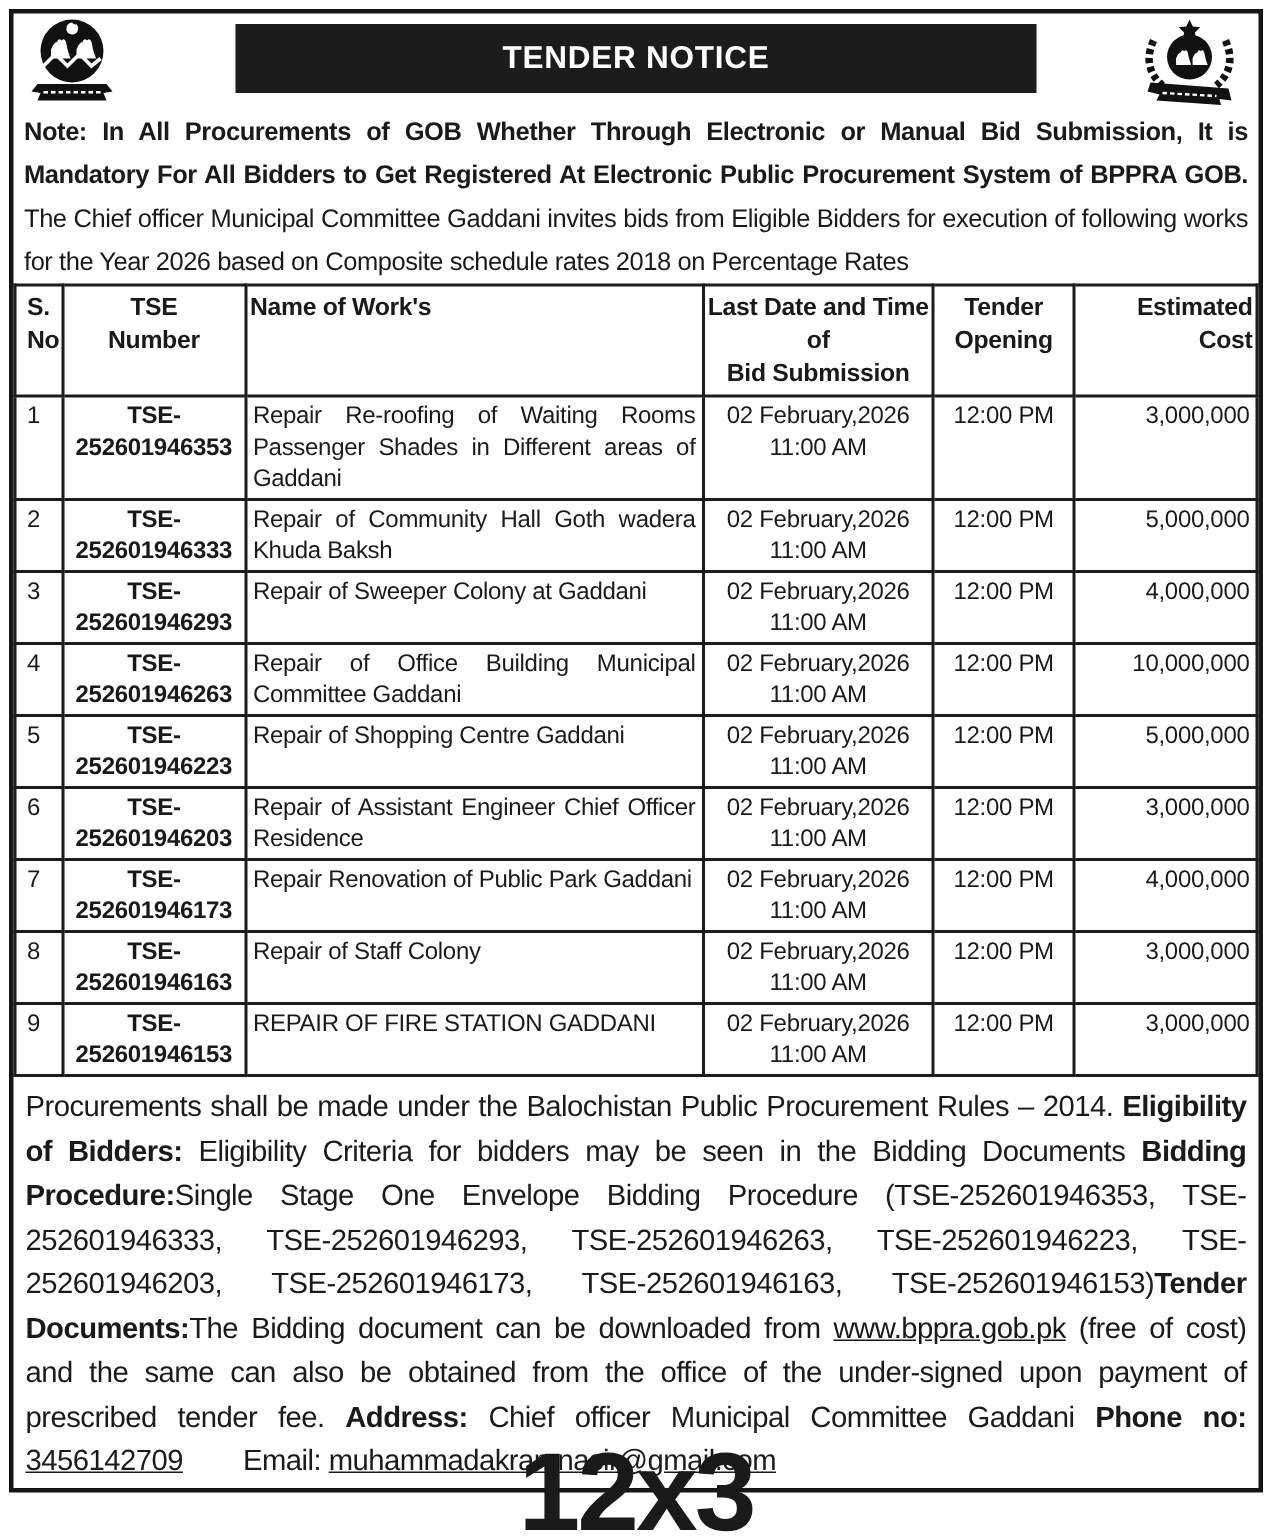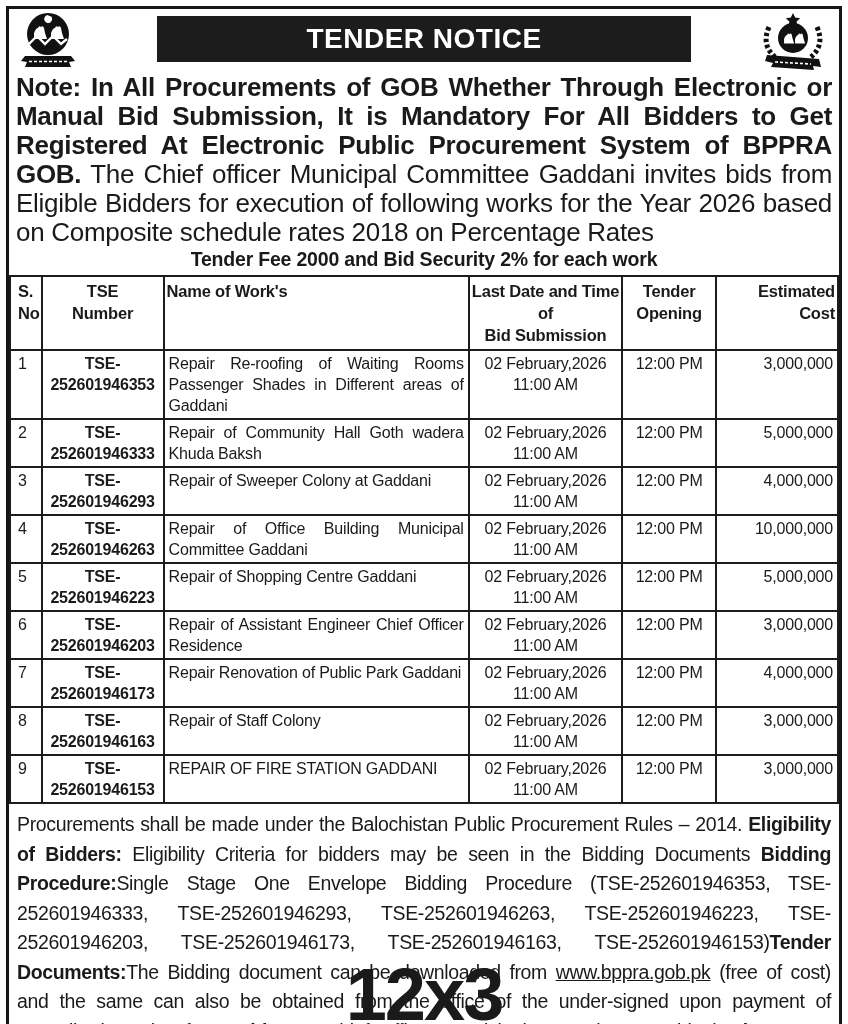--- a/index.html
+++ b/index.html
@@ -7,24 +7,24 @@
   .page { position:relative; width:848px; height:1024px; background:#fff; overflow:hidden; }
 
   .ad { position:absolute; left:6px; top:6px; width:836px; border:3px solid #161616; background:#fff; display:flex; flex-direction:column; }
 
   
   .hdr { position:relative; height:62px; }
   .crest { position:absolute; top:2px; }
   .crest-left { left:8px; width:62px; height:60px; }
   .crest-right { right:6px; width:80px; height:60px; }
   .title-bar { position:absolute; left:148px; right:148px; top:7px; height:46px; background:#1c1c1c; display:flex; align-items:center; justify-content:center; }
-  .title-bar span { color:#fff; font-weight:bold; font-size:28px; letter-spacing:0.5px; }
-
-  
-  .intro { padding:2px 7px 0 7px; font-size:26px; line-height:29px; text-align:justify; letter-spacing:-0.3px; }
+  .title-bar span { color:#fff; font-weight:bold; font-size:21px; letter-spacing:0.5px; }
+
+  
+  .intro { padding:2px 7px 0 7px; font-size:17px; line-height:29px; text-align:justify; letter-spacing:-0.3px; }
   .intro .b { font-weight:bold; }
   .fee-line { text-align:center; font-weight:bold; font-size:19.5px; padding:1px 0 4px 0; letter-spacing:-0.2px; }
 
   
   table { width:100%; border-collapse:collapse; table-layout:fixed; }
   th, td { border:2px solid #1c1c1c; vertical-align:top; padding:2px 4px; font-size:16px; line-height:21px; letter-spacing:-0.2px; }
   thead th { font-weight:bold; font-size:16.5px; text-align:center; line-height:22px; padding:3px 2px; }
   .pre { white-space:pre-line; }
   .c-sno  { width:30px; text-align:left; padding-left:7px; }
   .c-tse  { width:116px; text-align:center; font-weight:bold;margin-left:47px; }
@@ -71,21 +71,20 @@
         <path d="M31 28 q1.5-4 3.2-4 q.8-2.4 2.3-.8 q1.6-1.6 2.3 .8 l.9 4 l1.4 4.4 h-10z" fill="#fff"></path>
         <path d="M42 28 q1.5-4 3.2-4 q.8-2.4 2.3-.8 q1.6-1.6 2.3 .8 l.9 4 l1.4 4.4 h-10z" fill="#fff"></path>
         <path d="M14 44 L66 48 L68 56 L60 55 L61 59 L18 56 L20 52 L12 50 Z" fill="#111"></path>
         <path d="M22 51 L58 53" stroke="#fff" stroke-width="1.6" stroke-dasharray="3 2"></path>
       </svg>
     </div>
 
     <div class="intro">
       <span class="b">Note: In All Procurements of GOB Whether Through Electronic or Manual Bid Submission, It is Mandatory For All Bidders to Get Registered At Electronic Public Procurement System of BPPRA GOB.</span><span> The Chief officer Municipal Committee Gaddani invites bids from Eligible Bidders for execution of following works for the Year 2026 based on Composite schedule rates 2018 on Percentage Rates</span>
     </div>
-    <div class="fee-line">Tender Fee 2000 and Bid Security 2% for each work</div>
 
     <table>
       <thead>
         <tr>
           <th class="c-sno pre">S.
 No</th>
           <th class="c-tse pre">TSE
 Number</th>
           <th class="c-work pre">Name of Work's</th>
           <th class="c-date pre">Last Date and Time of

